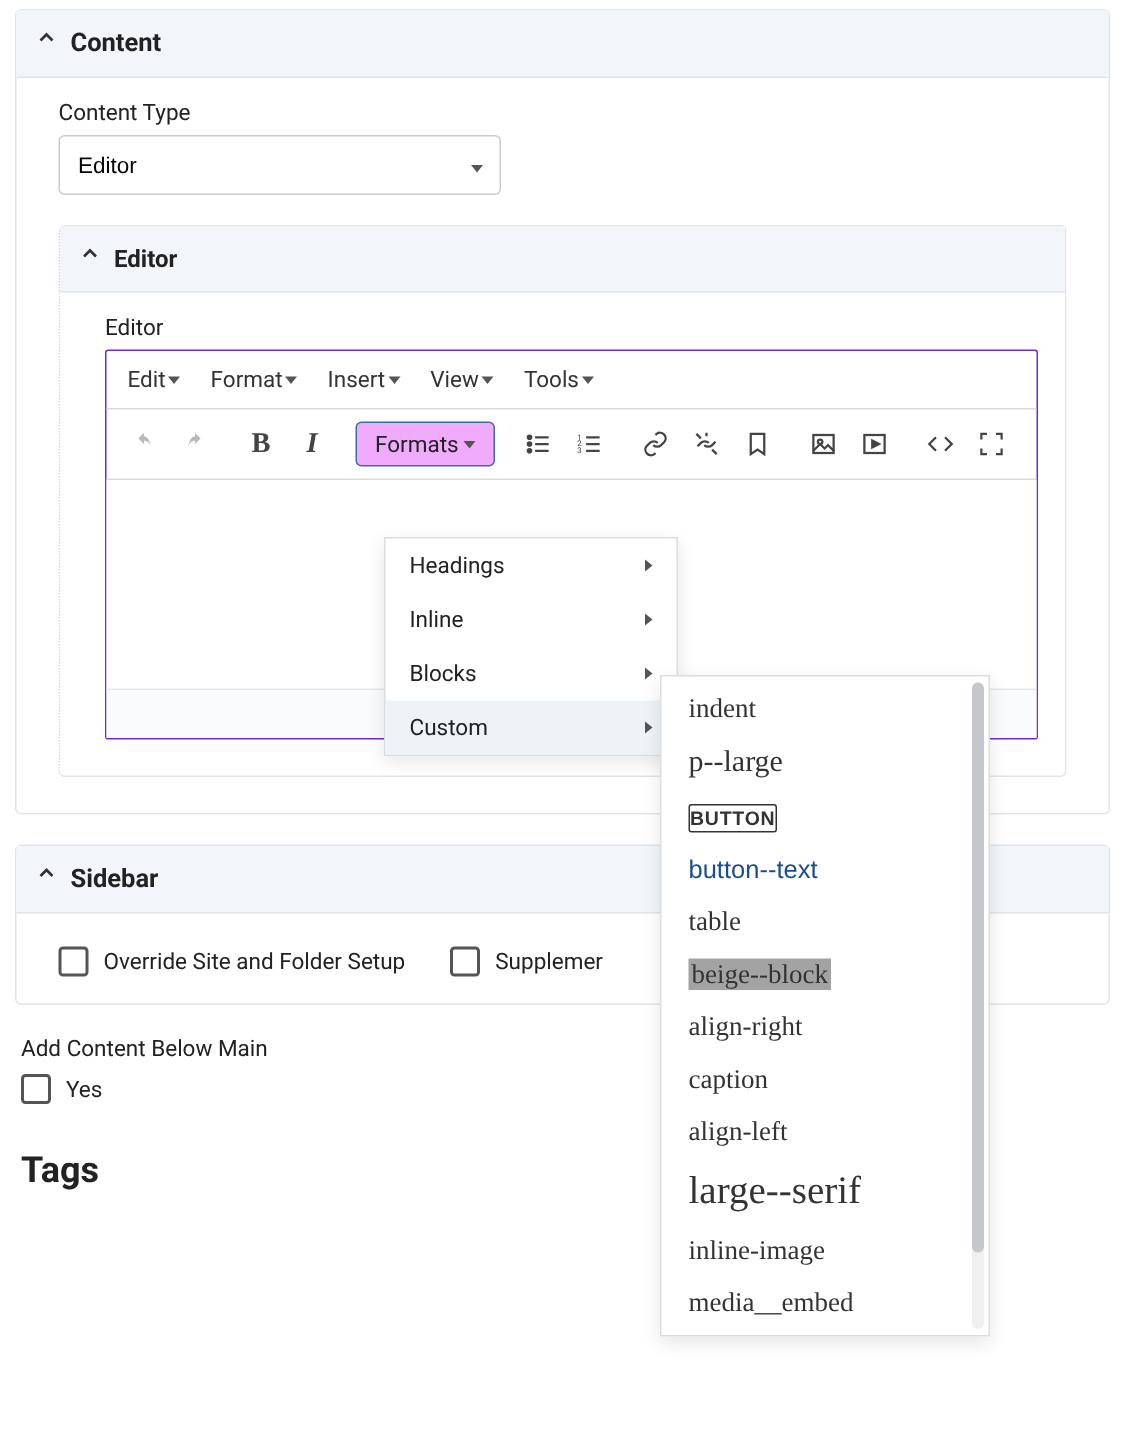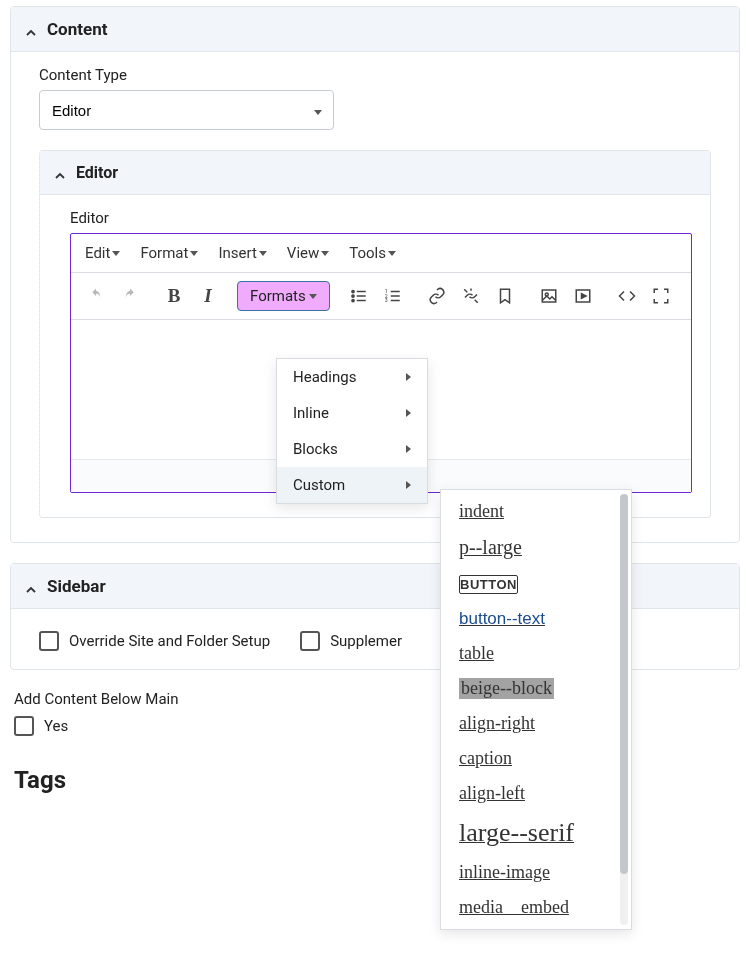--- a/index.html
+++ b/index.html
@@ -1,18 +1,18 @@
 <!DOCTYPE html>
 <html><head>
 <meta charset="utf-8">
 <style>
 * { box-sizing: border-box; margin: 0; padding: 0; }
 body { font-family: -apple-system, BlinkMacSystemFont, "Segoe UI", Roboto, sans-serif; font-size: 15px; color: #222; background: #fff; width: 750px; }
 .panel { border: 1px solid #e0e5ea; border-radius: 4px; margin: 6px 10px 20px; }
-.panel-header { background: #f2f6fa; padding: 12px 14px; display: flex; align-items: flex-end; gap: 10px; font-weight: 700; font-size: 17px; border-bottom: 1px solid #e0e5ea; }
+.panel-header { background: #f2f6fa; padding: 12px 14px; display: flex; align-items: flex-start; gap: 10px; font-weight: 700; font-size: 17px; border-bottom: 1px solid #e0e5ea; }
 .panel-body { padding: 14px 28px 24px; }
 .chevron { width: 12px; height: 12px; display: inline-flex; align-items: center; }
 .chevron svg { width: 12px; height: 12px; }
 .field-label { font-size: 15px; margin-bottom: 6px; display: block; color: #222; }
 .select-wrap { position: relative; display: inline-block; }
 .select { width: 295px; height: 40px; border: 1px solid #c6ccd2; border-radius: 4px; padding: 8px 34px 8px 12px; font-size: 15px; background: #fff; appearance: none; cursor: pointer; }
 .select-caret { position: absolute; right: 12px; top: 50%; transform: translateY(-50%); pointer-events: none; color: #666; }
 .sub-panel { margin-top: 20px; border: 1px solid #e0e5ea; border-radius: 4px; border-left: 1px dotted #cdd3d9; }
 .sub-panel .panel-header { font-size: 16px; }
 .sub-panel-body { padding: 14px 18px 24px 30px; }
@@ -23,24 +23,24 @@
 .tool-group { display: flex; align-items: center; gap: 4px; padding-right: 8px; }
 .tool-btn { width: 30px; height: 30px; display: inline-flex; align-items: center; justify-content: center; cursor: pointer; color: #444; border-radius: 3px; }
 .tool-btn svg { width: 18px; height: 18px; }
 .tool-btn.disabled { color: #b8b8b8; cursor: default; }
 .bold-btn { font-weight: 900; font-size: 19px; font-family: Georgia, serif; }
 .italic-btn { font-style: italic; font-family: Georgia, serif; font-size: 19px; font-weight: 600; }
 .formats-btn { border: 1px solid #3a6ea5; border-radius: 4px; padding: 5px 12px; font-size: 15px; display: inline-flex; align-items: center; gap: 3px; cursor: pointer; background: #f0abfc; }
 .editor-area { height: 140px; background: #fff; border-bottom: 1px solid #e5e8eb; }
 .editor-status { height: 32px; background: #fafbfc; }
 .dropdown { position: absolute; background: #fff; border: 1px solid #d9dde1; box-shadow: 0 4px 12px rgba(0,0,0,0.1); font-size: 15px; z-index: 10; }
-.dd-formats { left: 276px; top: 358px; width: 152px; }
+.dd-formats { left: 256px; top: 358px; width: 196px; }
 .dd-item { padding: 9px 16px; display: flex; align-items: center; justify-content: space-between; cursor: pointer; }
 .dd-item.highlighted { background: #eef3f8; }
-.dd-custom { left: 440px; top: 489px; width: 192px; max-height: 460px; overflow: hidden; font-family: Georgia, 'Times New Roman', serif; font-size: 18px; color: #333; text-decoration: underline; }
+.dd-custom { left: 440px; top: 450px; width: 220px; max-height: 460px; overflow: hidden; font-family: Georgia, 'Times New Roman', serif; font-size: 18px; color: #333; }
 .dd-custom-inner { padding: 4px 0 4px 0; }
 .dd-custom .c-item { padding: 7px 18px; cursor: pointer; }
 .dd-custom .scrollbar-track { position: absolute; right: 3px; top: 4px; bottom: 4px; width: 8px; background: #f0f0f0; border-radius: 4px; }
 .dd-custom .scrollbar-thumb { position: absolute; right: 3px; top: 4px; width: 8px; height: 380px; background: #c4c8cc; border-radius: 4px; }
 .btn-style { border: 1.5px solid #333; padding: 1px 0; font-weight: 700; font-size: 13px; letter-spacing: 0.5px; font-family: -apple-system, sans-serif; display: inline-block; border-radius: 2px; }
 .btn-text-style { color: #1a4d8f; font-family: -apple-system, sans-serif; font-size: 17px; }
 .beige-style { background: #a3a3a3; display: inline-block; padding: 0 2px; }
 .large-serif-style { font-size: 26px; }
 .checkbox-row { display: flex; align-items: center; gap: 30px; margin-top: 10px; }
 .checkbox-item { display: flex; align-items: center; gap: 10px; cursor: pointer; font-size: 15px; }

